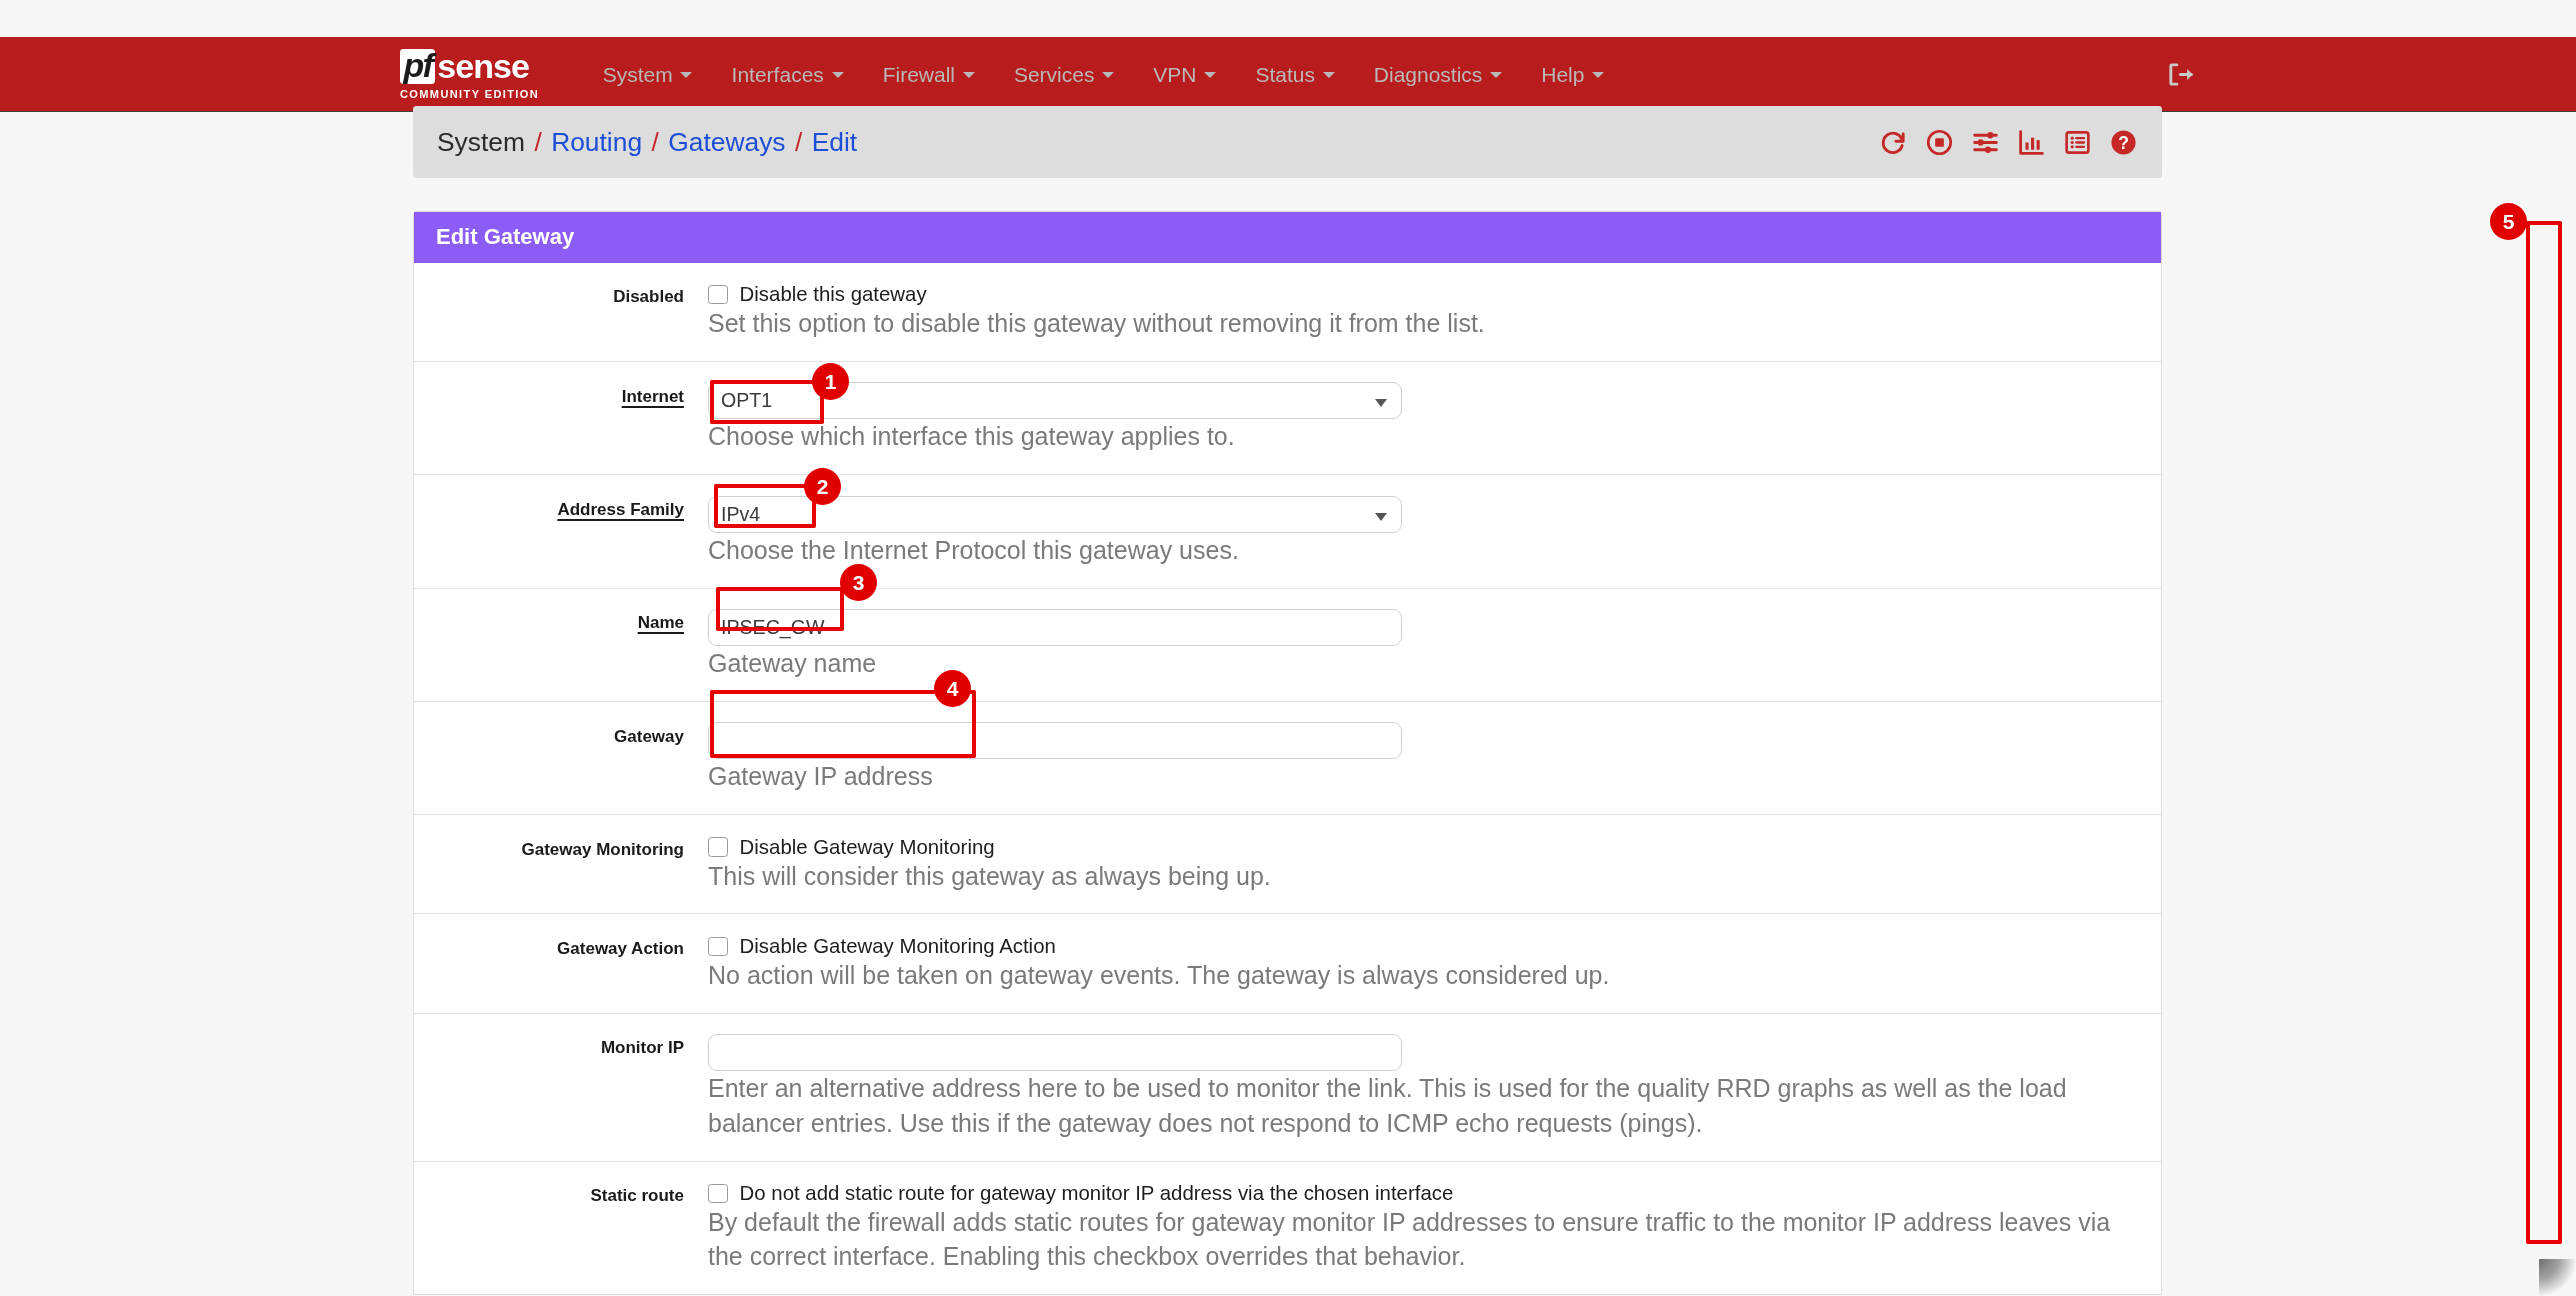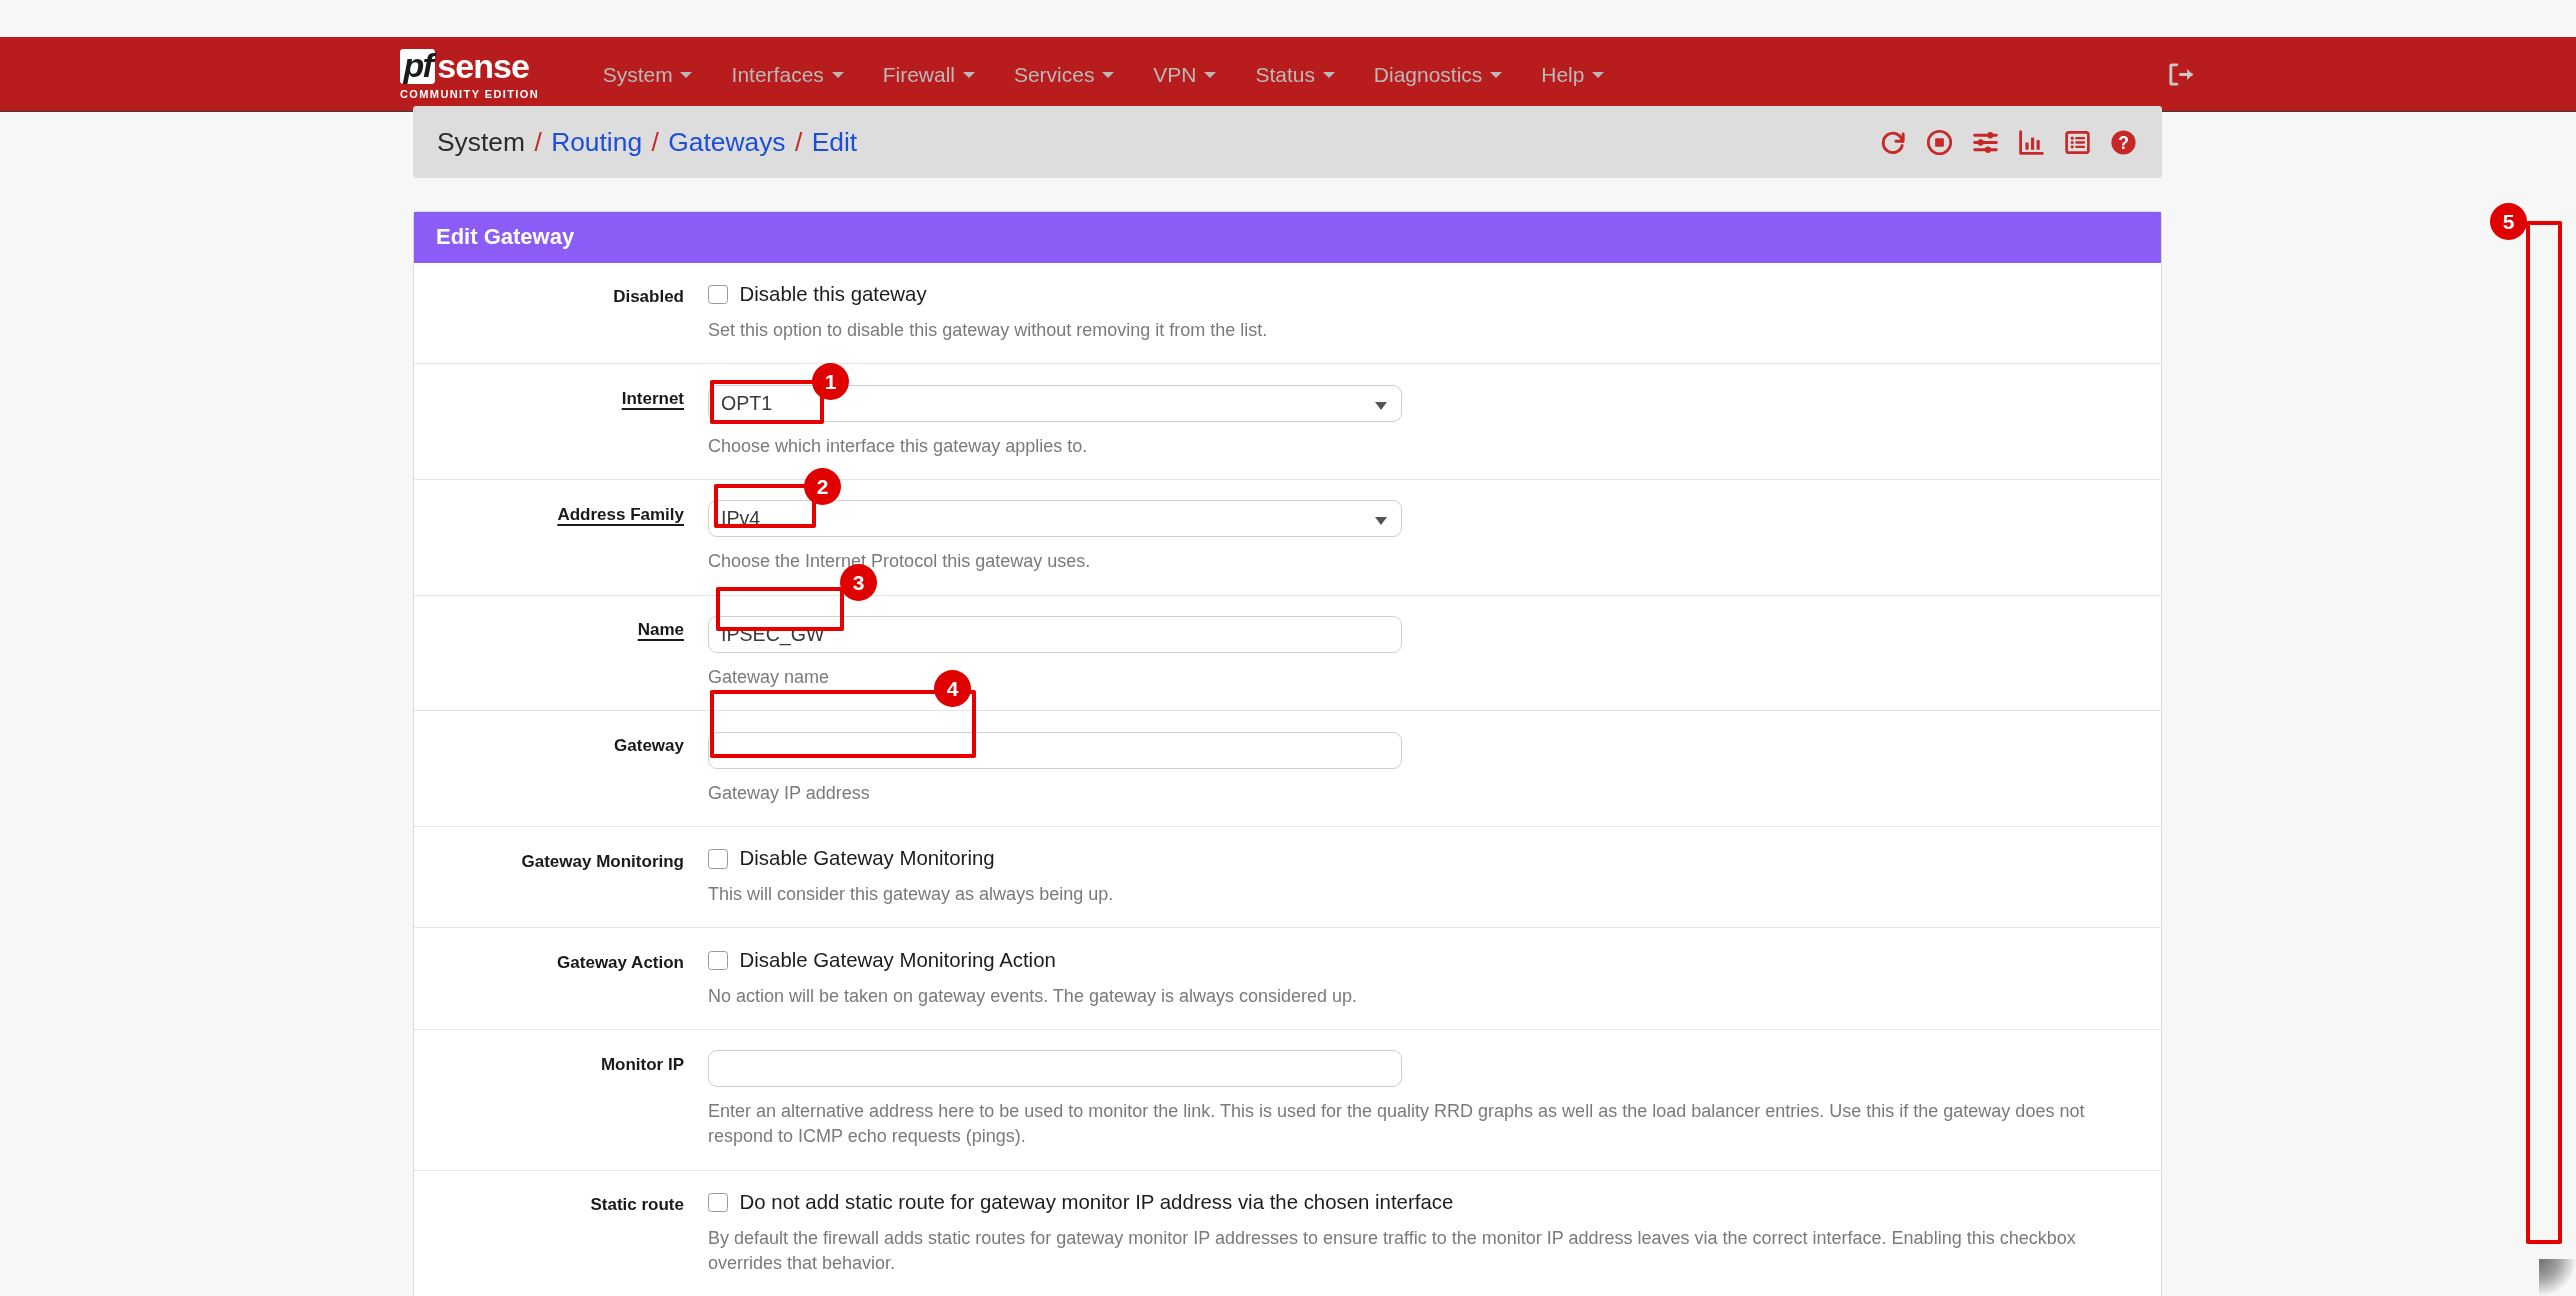--- a/index.html
+++ b/index.html
@@ -140,23 +140,22 @@
     font-weight: bold;
     color: #1a1a1a;
   }
   .flabel.tip {
     text-decoration: underline;
     text-underline-offset: 4.3px;
     text-decoration-thickness: 1.7px;
   }
   .fbody { flex: 1; padding-right: 25.6px; }
   .help {
-    font-size: 18px;
+    font-size: 25px;
     color: #7a7a7a;
-    margin-top: 12px;
     line-height: 1.38;
     max-width: 1440px;
   }
   .cbline { display: flex; align-items: center; }
   .cbox {
     width: 19.6px; height: 19.6px;
     border: 1.7px solid #9a9a9a;
     border-radius: 3.4px;
     background: #fff;
     margin-right: 12px;

